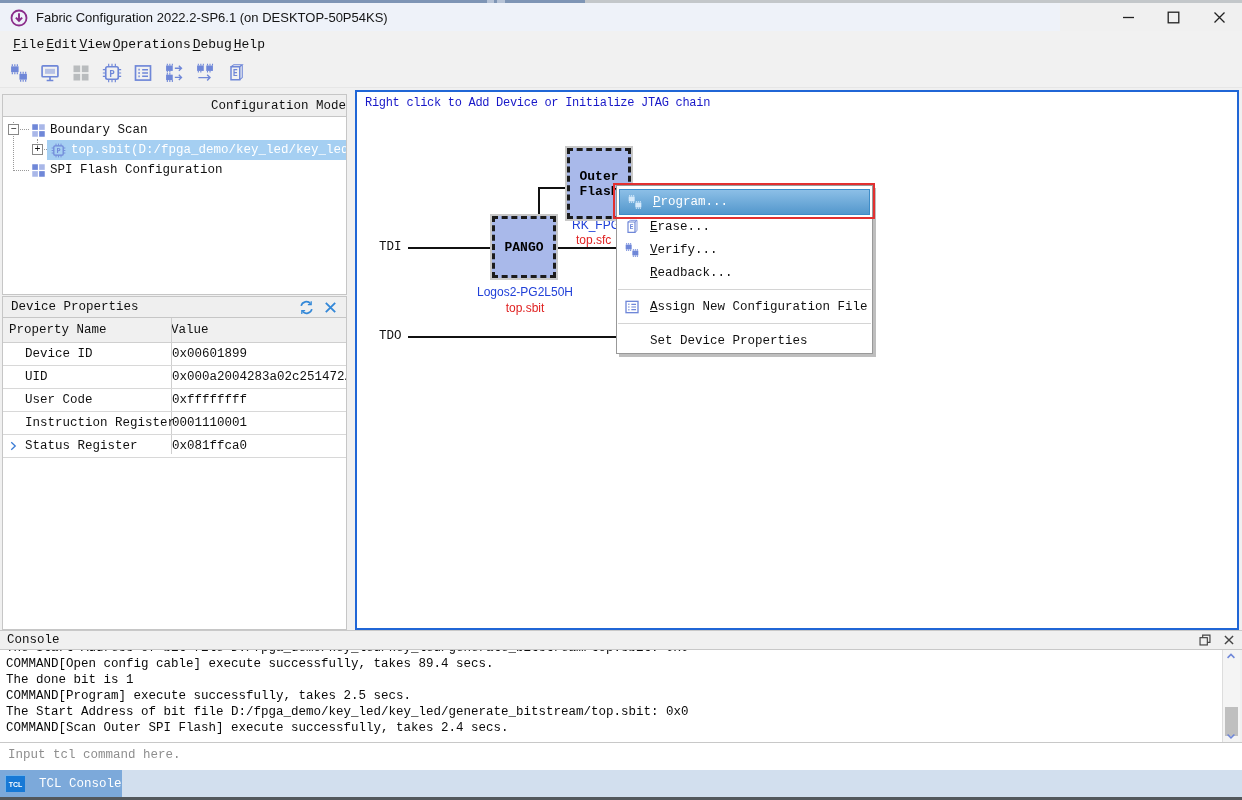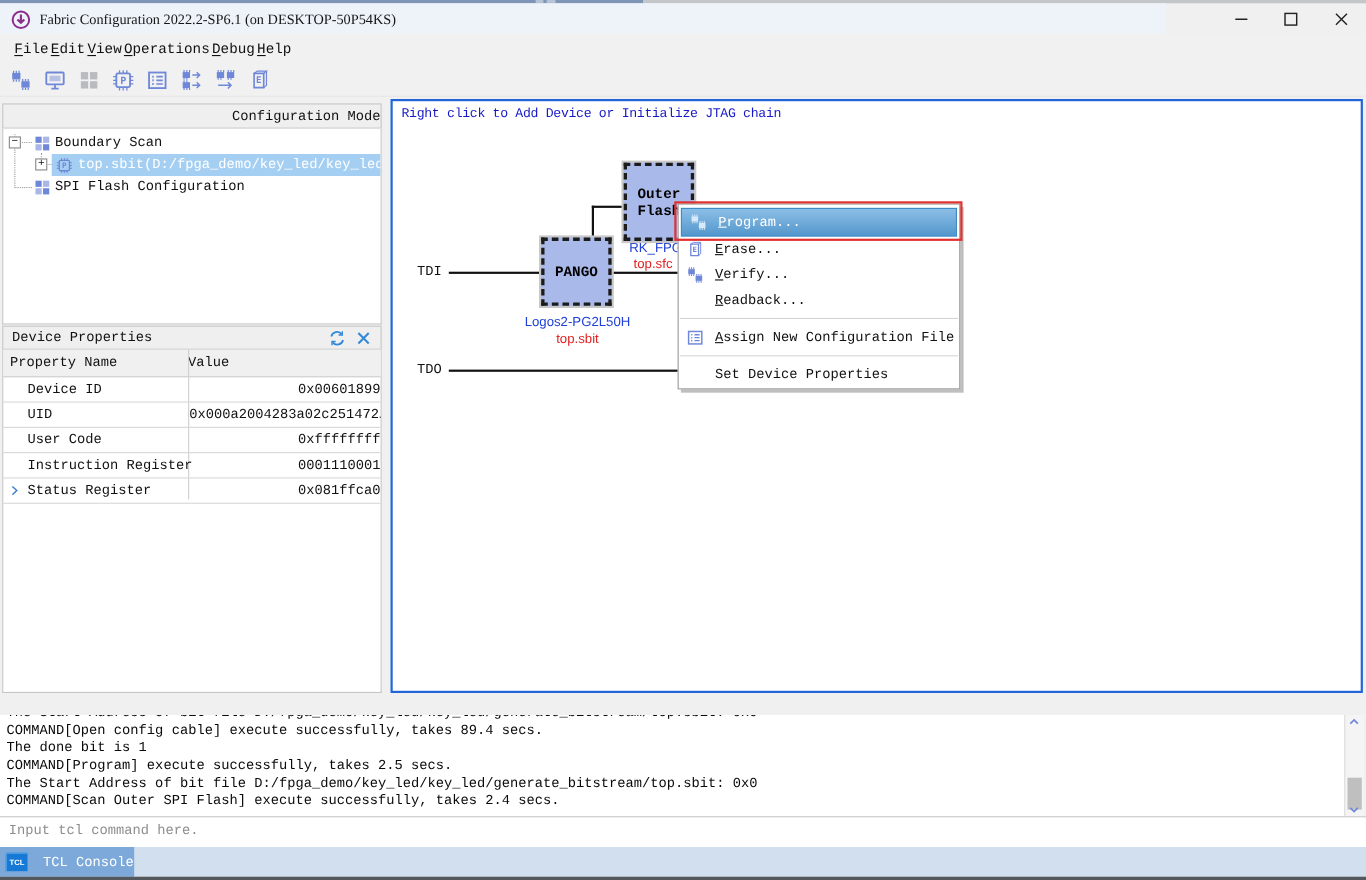--- a/index.html
+++ b/index.html
@@ -7,21 +7,21 @@
        font-family:"Liberation Mono","DejaVu Sans Mono",monospace;
        --accent:#6f87d8;--sel:#a5cff2;--cborder:#2066d6;--dev:#a9b9ea;--mhl:#5aa3dc;
        --annot:#e23030;--lblue:#2040d8;--lred:#e02222;--tab:#7ca9da;}
   svg{display:block}
   
   .ts-a{position:absolute;left:0;top:0;width:585px;height:3px;background:#7e95b5}
   .ts-b{position:absolute;left:585px;top:0;width:657px;height:3px;background:#c3c7ca}
   .ts-n1{position:absolute;left:487px;top:0;width:7px;height:3px;background:#b6c3d6}
   .ts-n2{position:absolute;left:497px;top:0;width:8px;height:3px;background:#b6c3d6}
   
-  .titlebar{position:absolute;left:0;top:3px;width:1060px;height:28px;background:#eef2f9;font-family:Liberation Serif, serif}
+  .titlebar{position:absolute;left:0;top:3px;width:1060px;height:28px;background:#eef2f9;font-family:Liberation Sans, sans-serif}
   .app-icon{position:absolute;left:10px;top:6px;width:18px;height:18px;color:#8b2d8b}
   .title-text{position:absolute;left:36px;top:7px;font-size:13px;color:#151515;white-space:nowrap}
   .winbtn{position:absolute;top:0;width:45px;height:28px;display:flex;align-items:center;justify-content:center;color:#222}
   #btn-min{left:1106px}#btn-max{left:1151px}#btn-close{left:1197px}
   
   .menubar{position:absolute;left:0;top:31px;width:1242px;height:27px;background:#f1f1f1;display:flex;align-items:center;padding-left:13px;gap:2px;font-size:13px;color:#101010;box-sizing:border-box}
   .mi{white-space:nowrap}.mi u{text-underline-offset:2px}
   
   .toolbar{position:absolute;left:0;top:58px;width:1242px;height:30px;background:#f1f1f1;display:flex;align-items:center;padding-left:8px;gap:9px;box-sizing:border-box;border-bottom:1px solid #e6e6e6}
   .tb{width:22px;height:22px;display:flex;align-items:center;justify-content:center;color:var(--accent)}
@@ -45,21 +45,21 @@
   .ph-icons{position:absolute;right:8px;top:3px;display:flex;gap:9px;align-items:center;color:#3488d8}
   .ph-icons span{width:15px;height:15px}
   .props-table{position:absolute;left:2px;top:318px;width:345px;height:312px;background:#fff;border:1px solid #c6c6c6;border-top:none;box-sizing:border-box}
   .pt-head{position:absolute;left:0;top:0;width:100%;height:25px;background:#f0f0f0;border-bottom:1px solid #cfcfcf;font-size:12.5px;display:flex;align-items:center;color:#111;box-sizing:border-box}
   .pt-head .c1{padding-left:6px;width:162px}
   .pt-div{position:absolute;left:168px;top:0;width:1px;height:136px;background:#cfcfcf}
   #prop-rows{position:absolute;left:0;top:25px;width:100%}
   .prow{position:relative;height:22px;border-bottom:1px solid #d8d8d8;font-size:12.5px;color:#111}
   .pchev{position:absolute;left:4px;top:5px;width:12px;height:12px;color:#3a7bd5}
   .pname{position:absolute;left:22px;top:4px;white-space:nowrap}
-  .pval{position:absolute;left:169px;top:4px;width:174px;text-align:right;white-space:nowrap;overflow:hidden}
+  .pval{position:absolute;left:169px;top:4px;width:174px;text-align:left;white-space:nowrap;overflow:hidden}
   
   .canvas{position:absolute;left:355px;top:90px;width:884px;height:540px;background:#fff;border:2px solid var(--cborder);box-sizing:border-box}
   .hint{position:absolute;left:8px;top:4px;color:#1818c8;font-size:12px;letter-spacing:-0.3px;white-space:nowrap}
   .sig{position:absolute;font-size:12.5px;color:#111}
   #tdi{left:22px;top:148px}#tdo{left:22px;top:237px}
   .wire{position:absolute;background:#111}
   .device{position:absolute;background:var(--dev);border:3px dashed #1c1c1c;box-shadow:0 0 0 2px #c8c8c8;display:flex;flex-direction:column;align-items:center;justify-content:center;font-weight:bold;font-size:13px;color:#000;line-height:15px;box-sizing:border-box;z-index:2}
   #dev-pango{left:135px;top:124px;width:64px;height:62px}
   #dev-flash{left:210px;top:56px;width:64px;height:71px}
   .dlabel{position:absolute;font-family:"Liberation Sans",sans-serif;font-size:12px;white-space:nowrap;z-index:1}
@@ -406,20 +406,36 @@
           <div class="cmsep"></div>
           <div class="cmi">
             <span class="cmic"></span>
             <span class="cml">Set Device Properties</span>
           </div>
         </div>
     </div>
     <div class="red-annot"></div>
   </div>
 
+  <div class="console-header">
+    <span>Console</span>
+    <span class="ch-icons">
+      <span>
+        <svg viewBox="0 0 24 24" fill="none" stroke="currentColor" stroke-width="2">
+            <path d="M8 8V3.5h12.5V16H16"></path>
+            <rect x="3.5" y="8" width="12.5" height="12.5"></rect>
+          </svg>
+      </span>
+      <span>
+        <svg viewBox="0 0 24 24" fill="none" stroke="currentColor" stroke-width="2.4">
+            <path d="M5 5l14 14M19 5L5 19"></path>
+          </svg>
+      </span>
+    </span>
+  </div>
   <div class="log" id="log-lines">
       <div class="cline clip">The Start Address of bit file D:/fpga_demo/key_led/key_led/generate_bitstream/top.sbit: 0x0</div>
       <div class="cline">COMMAND[Open config cable] execute successfully, takes 89.4 secs.</div>
       <div class="cline">The done bit is 1</div>
       <div class="cline">COMMAND[Program] execute successfully, takes 2.5 secs.</div>
       <div class="cline">The Start Address of bit file D:/fpga_demo/key_led/key_led/generate_bitstream/top.sbit: 0x0</div>
       <div class="cline">COMMAND[Scan Outer SPI Flash] execute successfully, takes 2.4 secs.</div>
     </div>
   <div class="vsb">
     <span class="vsb-up">

